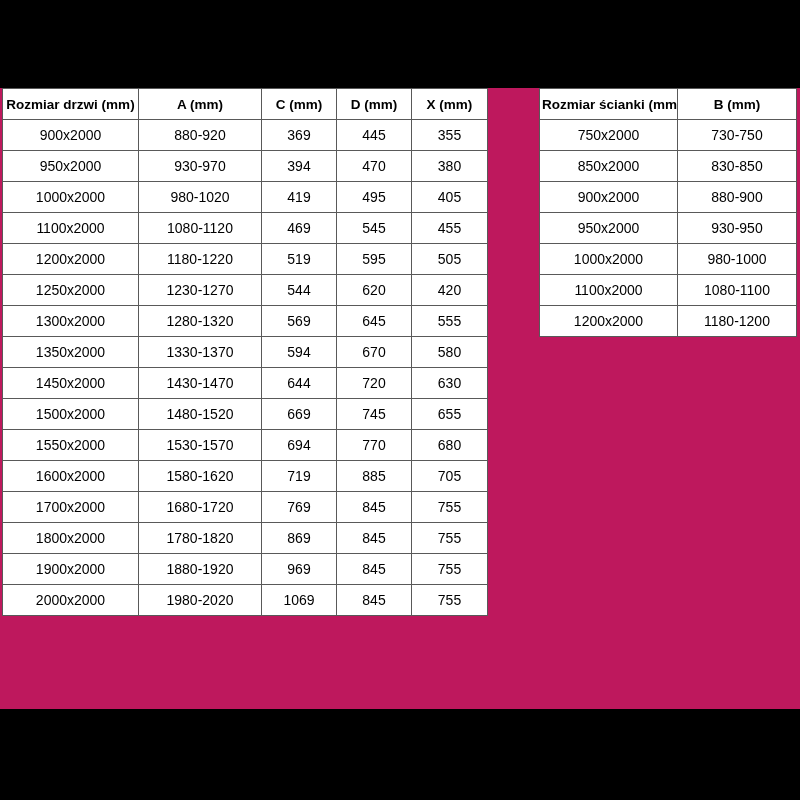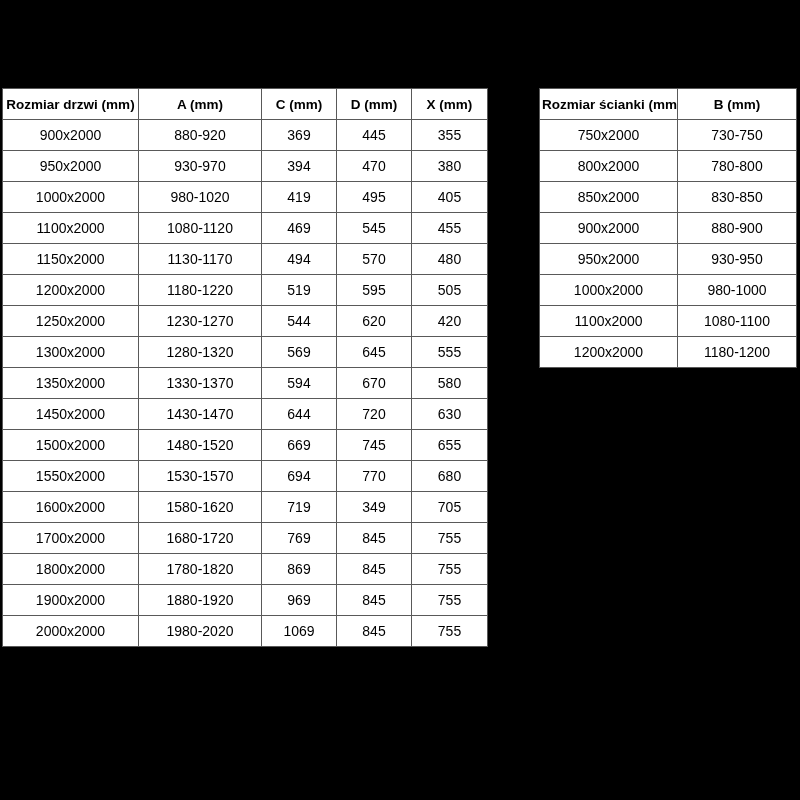--- a/index.html
+++ b/index.html
@@ -4,21 +4,21 @@
 <style>
   html, body { margin: 0; padding: 0; }
   body {
     width: 800px; height: 800px;
     background: #ffffff;
     font-family: "Liberation Sans", sans-serif;
   }
   #stage {
     position: relative;
     width: 800px; height: 800px;
-    background: #000000;
+    background: #be185d;
     overflow: hidden;
   }
   .band { position: absolute; left: 0; width: 800px; background: #000000; }
   #band-top { top: 0; height: 88px; }
   #band-bottom { top: 709px; height: 91px; }
 
   table.spec {
     position: absolute;
     border-collapse: collapse;
     table-layout: fixed;
@@ -86,27 +86,20 @@
           <td>405</td>
         </tr>
         <tr>
           <td>1100x2000</td>
           <td>1080-1120</td>
           <td>469</td>
           <td>545</td>
           <td>455</td>
         </tr>
         <tr>
-          <td>1150x2000</td>
-          <td>1130-1170</td>
-          <td>494</td>
-          <td>570</td>
-          <td>480</td>
-        </tr>
-        <tr>
           <td>1200x2000</td>
           <td>1180-1220</td>
           <td>519</td>
           <td>595</td>
           <td>505</td>
         </tr>
         <tr>
           <td>1250x2000</td>
           <td>1230-1270</td>
           <td>544</td>
@@ -145,21 +138,21 @@
           <td>1550x2000</td>
           <td>1530-1570</td>
           <td>694</td>
           <td>770</td>
           <td>680</td>
         </tr>
         <tr>
           <td>1600x2000</td>
           <td>1580-1620</td>
           <td>719</td>
-          <td>349</td>
+          <td>885</td>
           <td>705</td>
         </tr>
         <tr>
           <td>1700x2000</td>
           <td>1680-1720</td>
           <td>769</td>
           <td>845</td>
           <td>755</td>
         </tr>
         <tr>
@@ -196,24 +189,20 @@
           <th>Rozmiar ścianki (mm)</th>
           <th>B (mm)</th>
         </tr>
       </thead>
       <tbody>
         <tr>
           <td>750x2000</td>
           <td>730-750</td>
         </tr>
         <tr>
-          <td>800x2000</td>
-          <td>780-800</td>
-        </tr>
-        <tr>
           <td>850x2000</td>
           <td>830-850</td>
         </tr>
         <tr>
           <td>900x2000</td>
           <td>880-900</td>
         </tr>
         <tr>
           <td>950x2000</td>
           <td>930-950</td>

